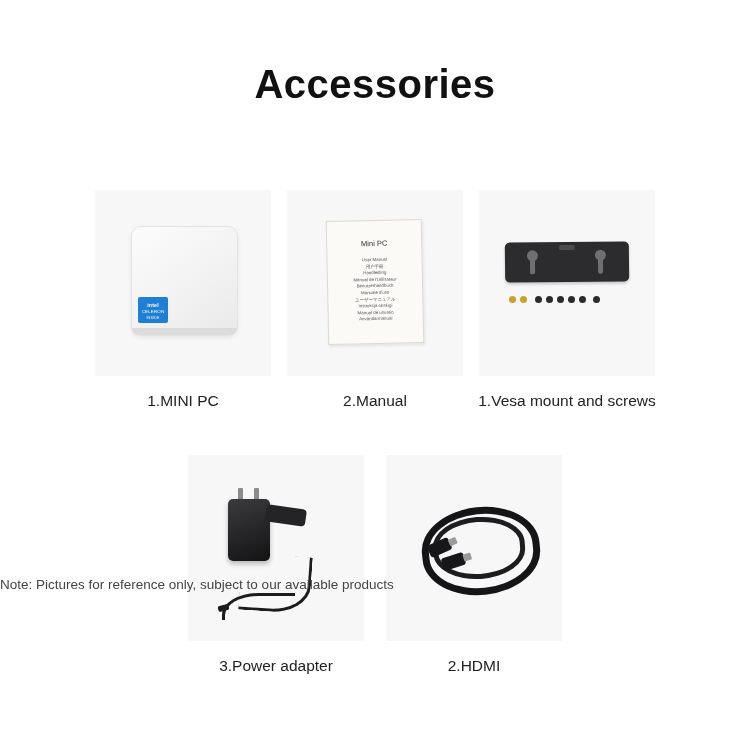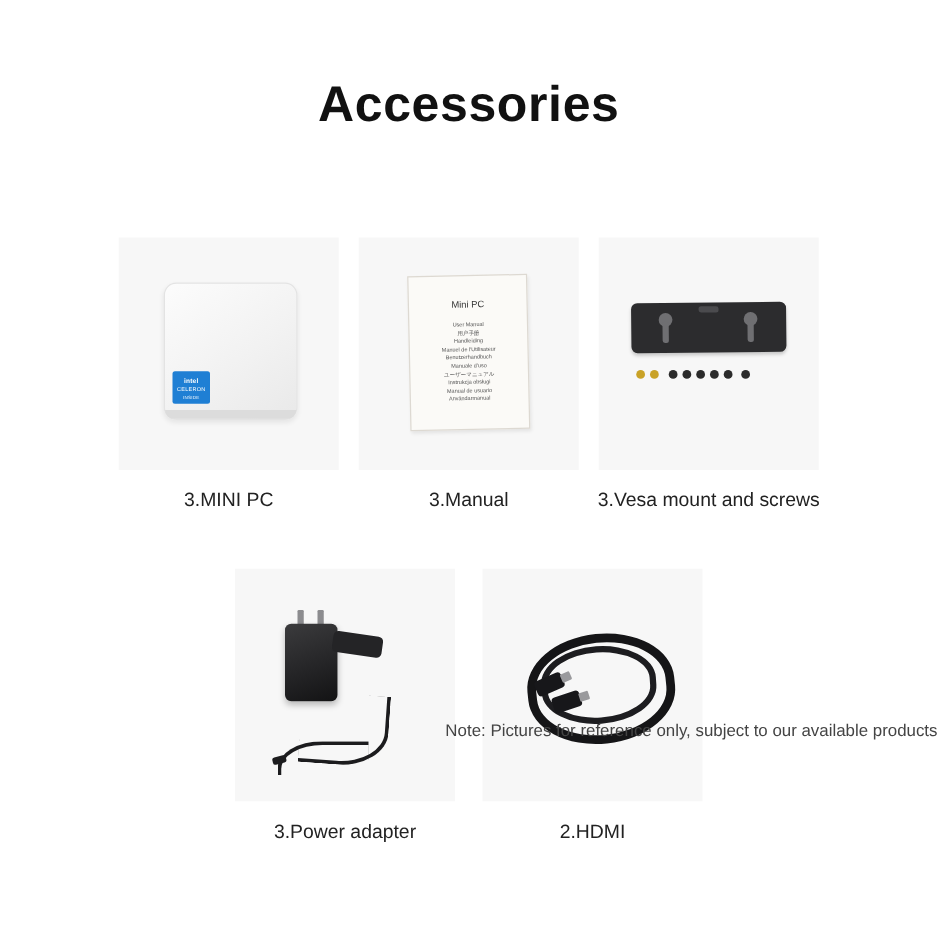--- a/index.html
+++ b/index.html
@@ -309,21 +309,21 @@
     background: #9a9a9d;
     border-radius: 1px;
   }
 
   
   .note {
     position: absolute;
     bottom: 24px;
     left: 0;
     width: 750px;
-    text-align: right;
+    text-align: left;
     font-size: 13.5px;
     color: #444444;
   }
 </style>
 </head>
 <body>
 
 <div class="page">
 
   <div class="title">Accessories</div>
@@ -333,42 +333,42 @@
     <div class="cell">
       <div class="thumb">
         <div class="minipc">
           <div class="badge">
             <span class="b1">intel</span>
             <span class="b2">CELERON</span>
             <span class="b3">INSIDE</span>
           </div>
         </div>
       </div>
-      <div class="caption">3.MINI PC</div>
+      <div class="caption">1.MINI PC</div>
     </div>
 
     <div class="cell">
       <div class="thumb">
         <div class="manual">
           <div class="m-title">Mini PC</div>
           <div class="m-lines">
             <span>User Manual</span>
             <span>用户手册</span>
             <span>Handleiding</span>
             <span>Manuel de l'Utilisateur</span>
             <span>Benutzerhandbuch</span>
             <span>Manuale d'uso</span>
             <span>ユーザーマニュアル</span>
             <span>Instrukcja obsługi</span>
             <span>Manual de usuario</span>
             <span>Användarmanual</span>
           </div>
         </div>
       </div>
-      <div class="caption">3.Manual</div>
+      <div class="caption">2.Manual</div>
     </div>
 
     <div class="cell">
       <div class="thumb">
         <div class="vesa-plate">
           <div class="vesa-notch"></div>
           <div class="vesa-hole h1"></div>
           <div class="vesa-slot s1"></div>
           <div class="vesa-hole h2"></div>
           <div class="vesa-slot s2"></div>
@@ -377,21 +377,21 @@
           <div class="screw gold" style="left:0px;"></div>
           <div class="screw gold" style="left:11px;"></div>
           <div class="screw black" style="left:26px;"></div>
           <div class="screw black" style="left:37px;"></div>
           <div class="screw black" style="left:48px;"></div>
           <div class="screw black" style="left:59px;"></div>
           <div class="screw black" style="left:70px;"></div>
           <div class="screw black" style="left:84px;"></div>
         </div>
       </div>
-      <div class="caption">3.Vesa mount and screws</div>
+      <div class="caption">1.Vesa mount and screws</div>
     </div>
 
   </div>
 
   <div class="row2">
 
     <div class="cell">
       <div class="thumb">
         <div class="adapter-prongs">
           <div class="prong p1"></div>

